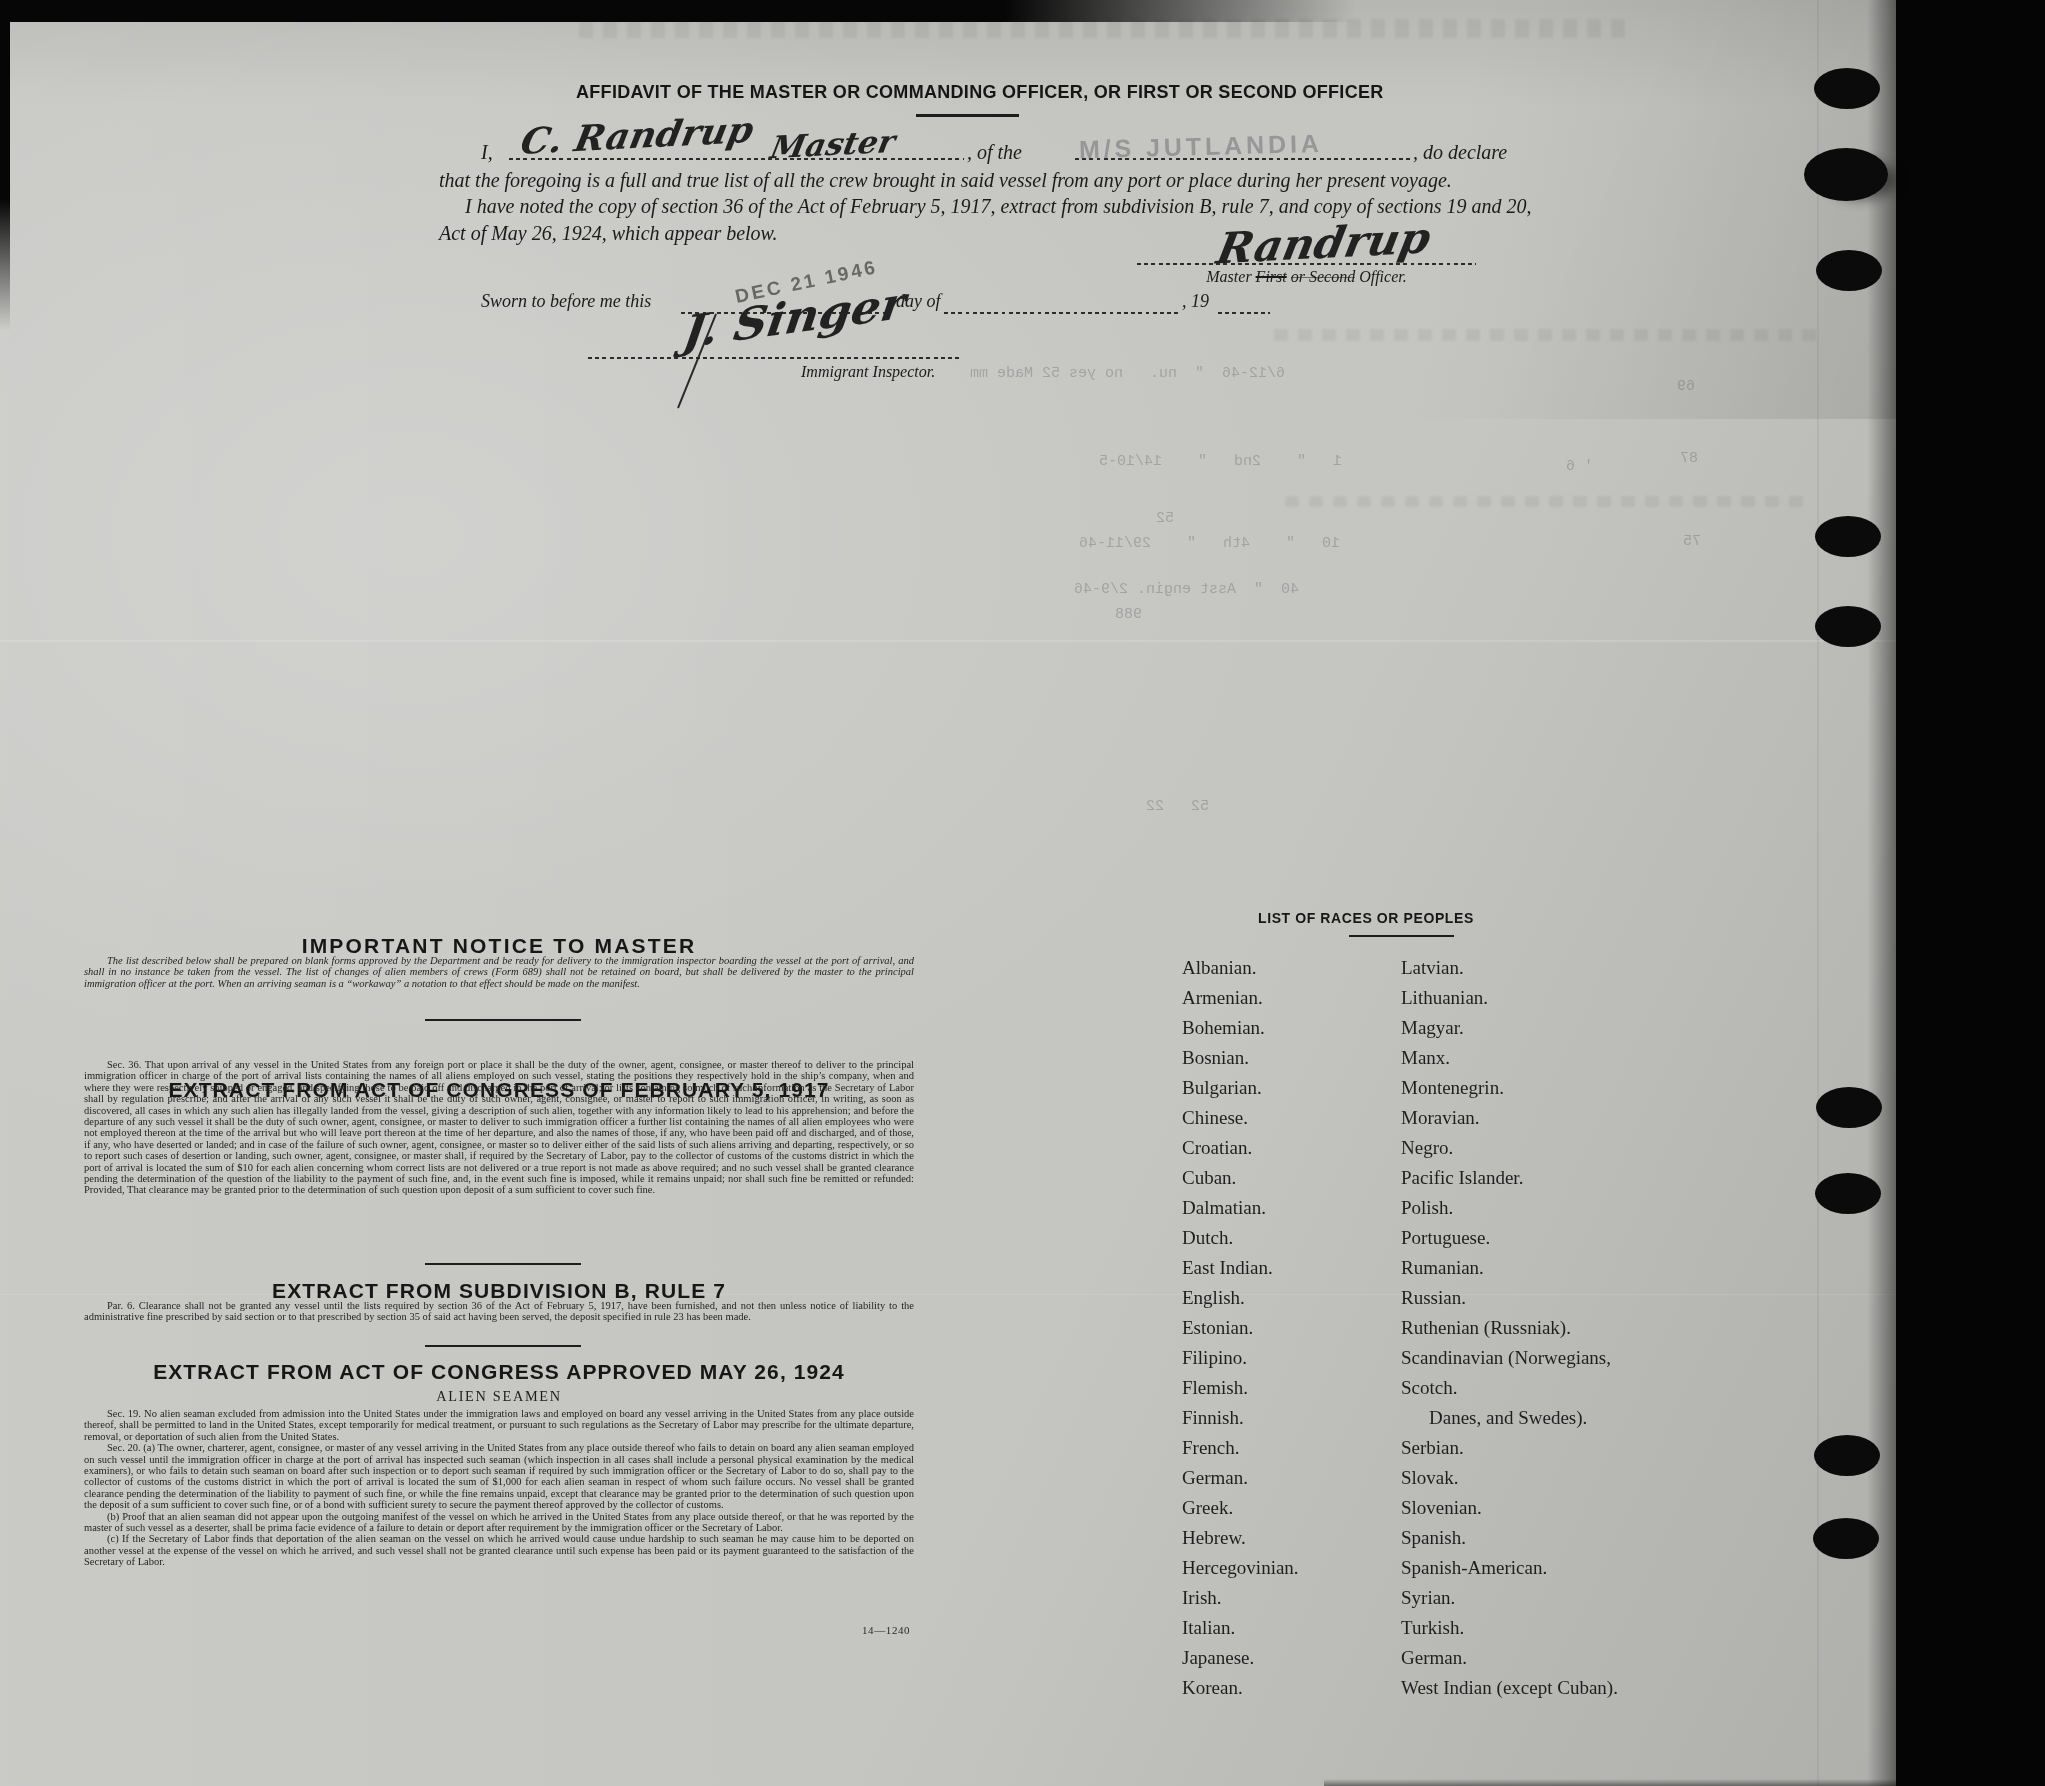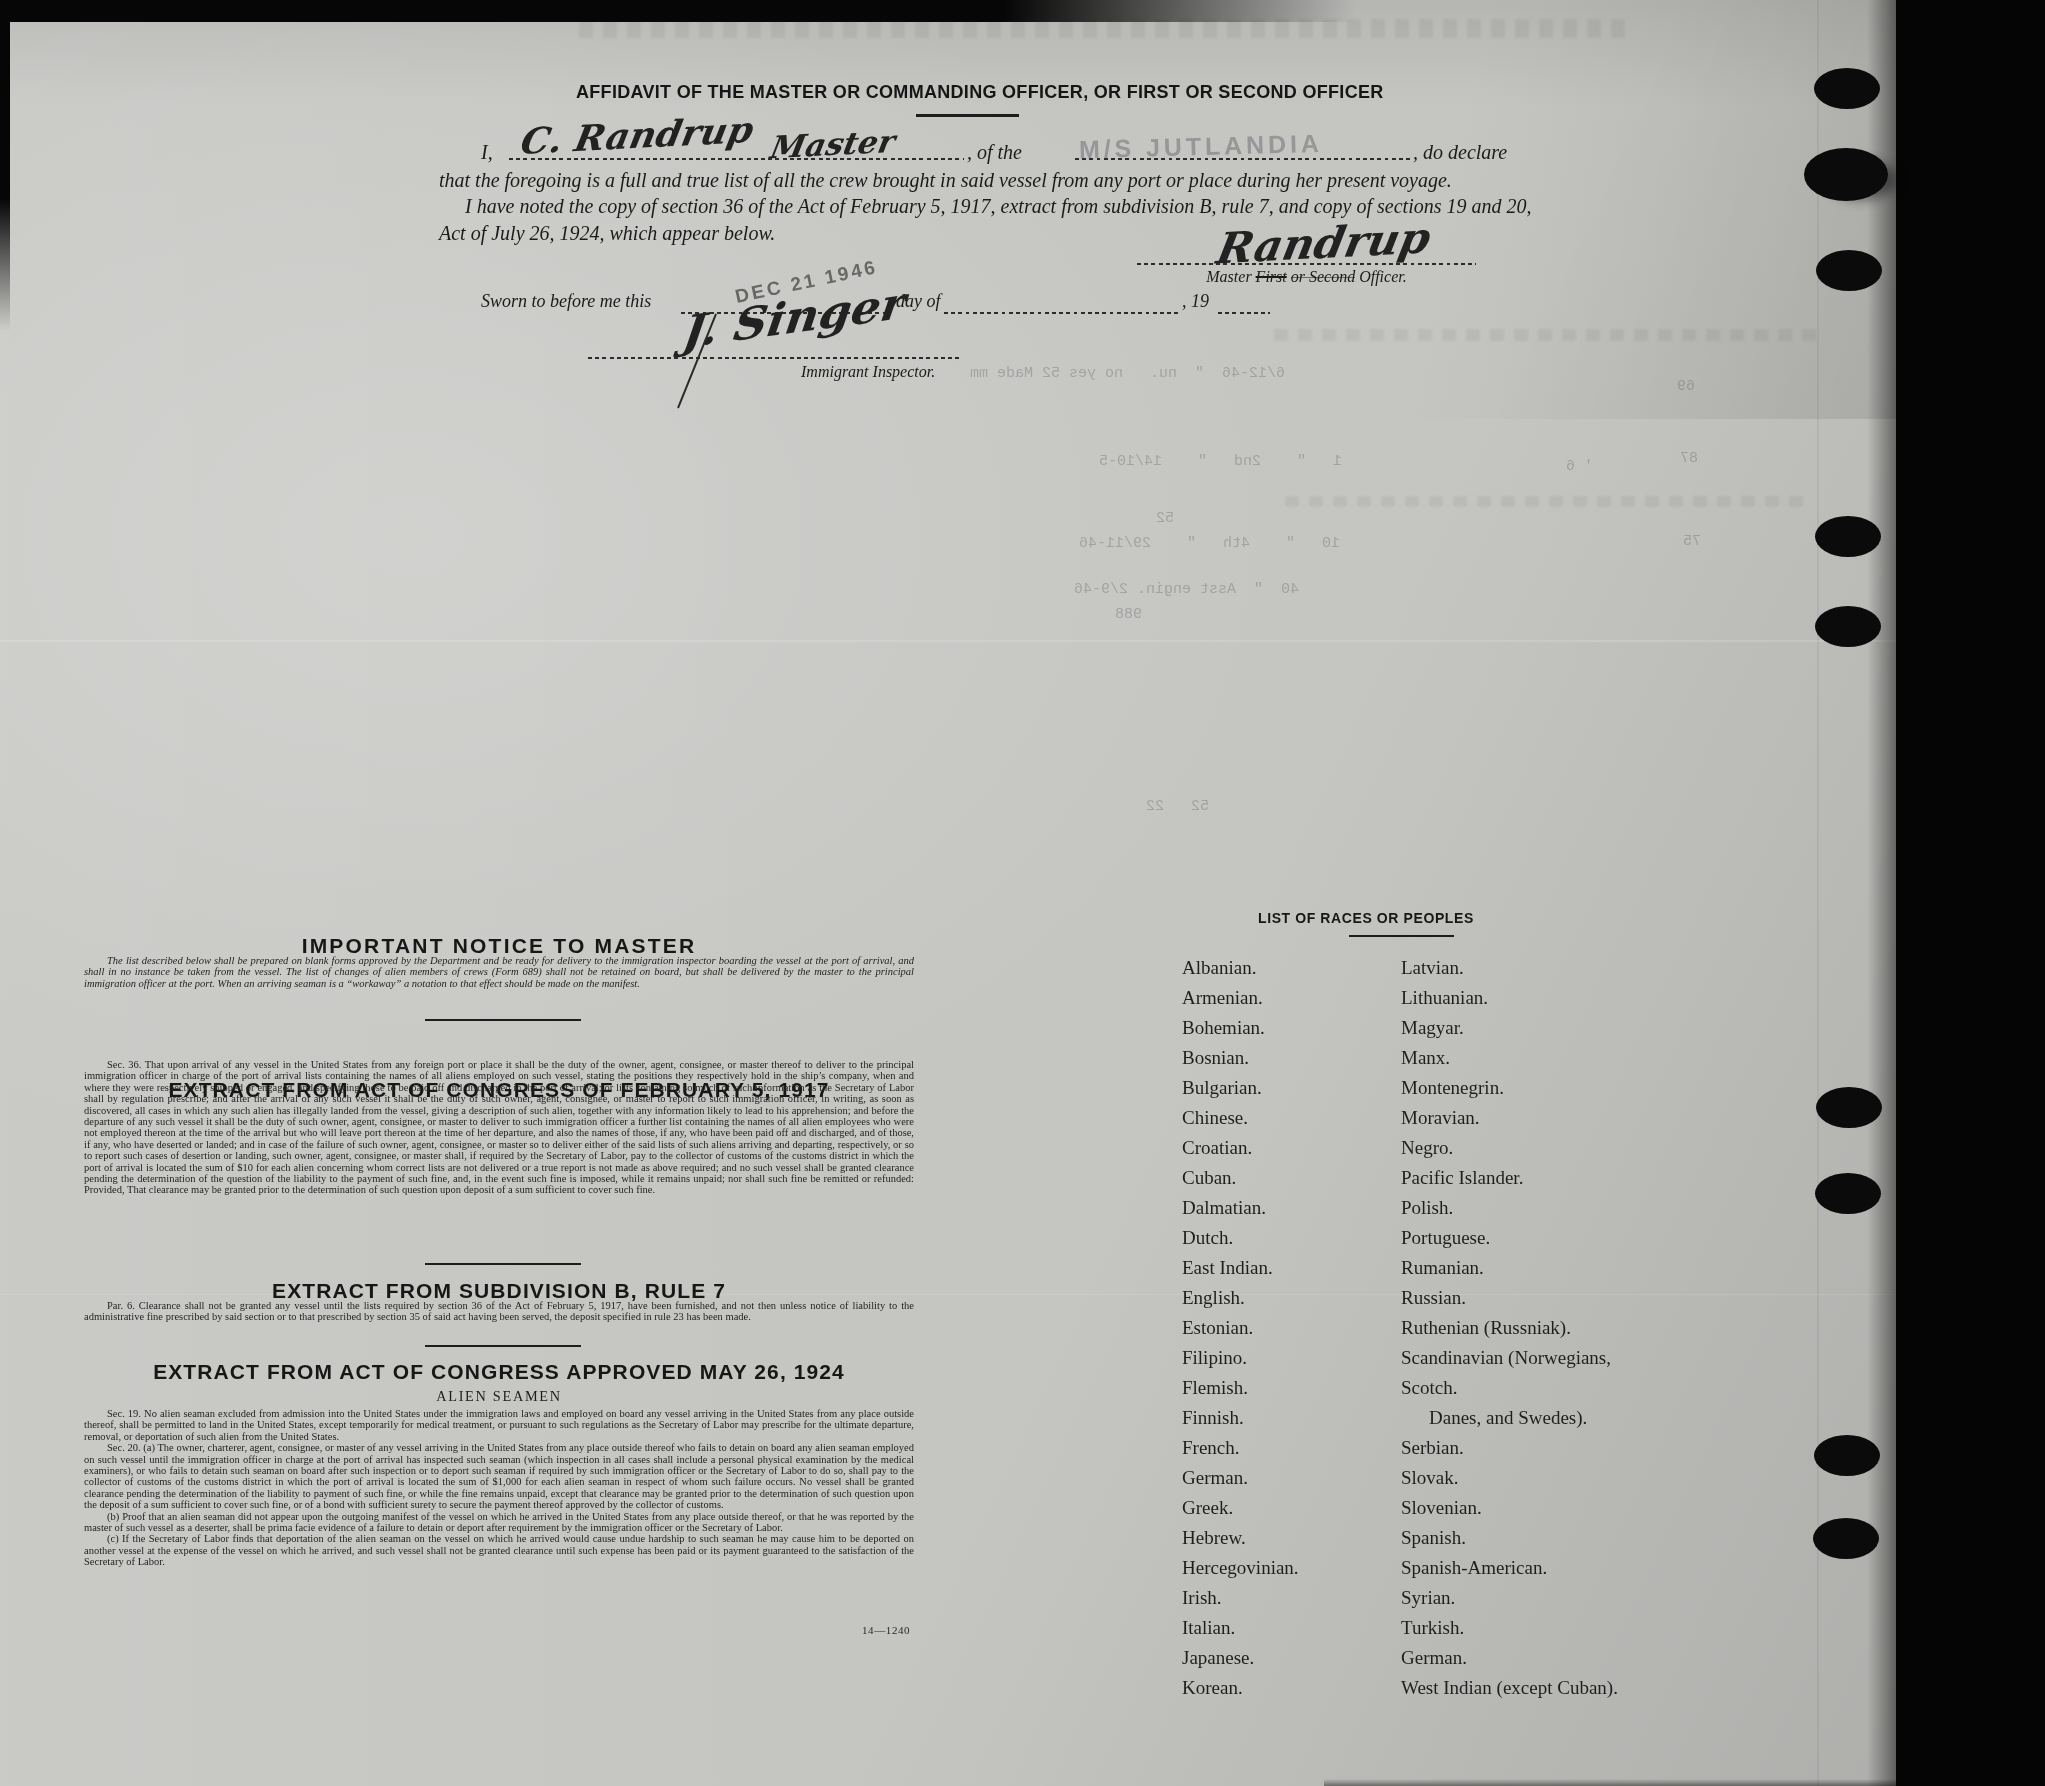--- a/index.html
+++ b/index.html
@@ -106,21 +106,21 @@
   <div class="dotline" style="left:509px;top:158px;width:455px;"></div>
   <span class="abs hand" style="left:523px;top:114px;font-size:36px;">C. Randrup</span>
   <span class="abs hand" style="left:772px;top:126px;font-size:31px;">Master</span>
   <span class="abs aff-it" style="left:967px;top:141px;">, of the</span>
   <div class="dotline" style="left:1075px;top:158px;width:335px;"></div>
   <span class="abs stamp vessel" style="left:1079px;top:132px;">M/S JUTLANDIA</span>
   <span class="abs aff-it" style="left:1413px;top:141px;">, do declare</span>
 
   <div class="abs aff-it" style="left:439px;top:169px;">that the foregoing is a full and true list of all the crew brought in said vessel from any port or place during her present voyage.</div>
   <div class="abs aff-it" style="left:439px;top:195px;margin-left:26px;">I have noted the copy of section 36 of the Act of February 5, 1917, extract from subdivision B, rule 7, and copy of sections 19 and 20,</div>
-  <div class="abs aff-it" style="left:439px;top:222px;">Act of July 26, 1924, which appear below.</div>
+  <div class="abs aff-it" style="left:439px;top:222px;">Act of May 26, 1924, which appear below.</div>
 
   <span class="abs hand" style="left:1219px;top:218px;font-size:43px;">Randrup</span>
   <div class="dotline" style="left:1137px;top:263px;width:339px;"></div>
   <div class="abs caption-it" style="left:1137px;top:268px;width:339px;text-align:center;">
     <span>Master </span><span class="strike-strong">First</span><span> </span><span class="strike-light">or Second</span><span> Officer.</span>
   </div>
 
   <span class="abs small-it" style="left:481px;top:291px;font-size:18px;">Sworn to before me this</span>
   <div class="dotline" style="left:681px;top:312px;width:207px;"></div>
   <span class="abs stamp datered" style="left:734px;top:271px;">DEC 21 1946</span>

